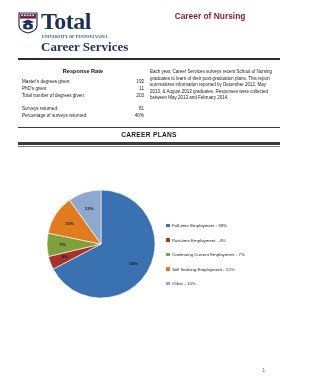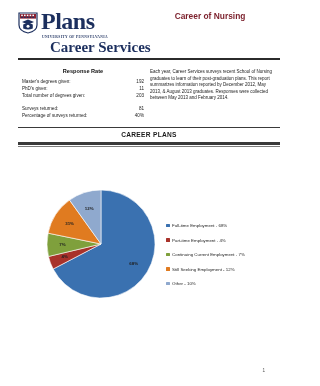--- a/index.html
+++ b/index.html
@@ -57,25 +57,25 @@
     letter-spacing: 0.35px;
     color: #1c2f5e;
     margin-top: 1px;
     margin-left: 24px;
     text-transform: uppercase;
     font-weight: 700;
     white-space: nowrap;
   }
   .career-services {
     font-family: "Liberation Serif", serif;
-    font-size: 15px;
+    font-size: 13px;
     font-weight: 700;
     color: #1c2f5e;
     margin-top: 0px;
-    margin-left: 32px;
+    margin-left: 23px;
     white-space: nowrap;
   }
   .title-block {
     position: absolute;
     left: 132px; top: 11px;
     width: 156px;
     text-align: center;
     color: #7b1f2b;
     font-weight: 700;
     font-size: 8.4px;
@@ -219,21 +219,21 @@
             <rect x="3.2" y="4.6" width="1.6" height="1.4" fill="#1c2f5e"></rect>
             <rect x="6.0" y="4.6" width="1.6" height="1.4" fill="#1c2f5e"></rect>
             <rect x="8.8" y="4.6" width="1.6" height="1.4" fill="#1c2f5e"></rect>
             <rect x="11.6" y="4.6" width="1.6" height="1.4" fill="#1c2f5e"></rect>
             <rect x="14.4" y="4.6" width="1.6" height="1.4" fill="#1c2f5e"></rect>
             <path d="M4 10 L10 7.4 L16 10 L10 12.4 Z" fill="#1c2f5e"></path>
             <path d="M5.2 12.6 L10 10.6 L14.8 12.6 L14.8 16.5 Q10 18.6 5.2 16.5 Z" fill="#1c2f5e"></path>
             <circle cx="10" cy="14.2" r="1.5" fill="#ffffff"></circle>
           </svg>
         </span>
-        <span class="penn-word">Plans</span>
+        <span class="penn-word">Total</span>
       </div>
       <div class="penn-sub">University of Pennsylvania</div>
       <div class="career-services">Career Services</div>
     </div>
 
     <div class="title-block">
       <div>Career of Nursing</div>
     </div>
   </div>
   <div class="hr-header"></div>

